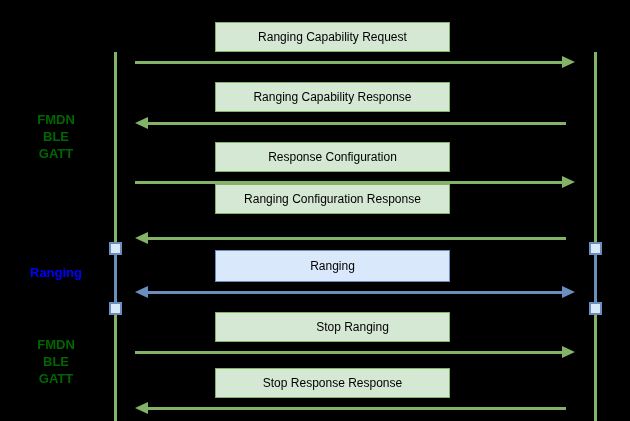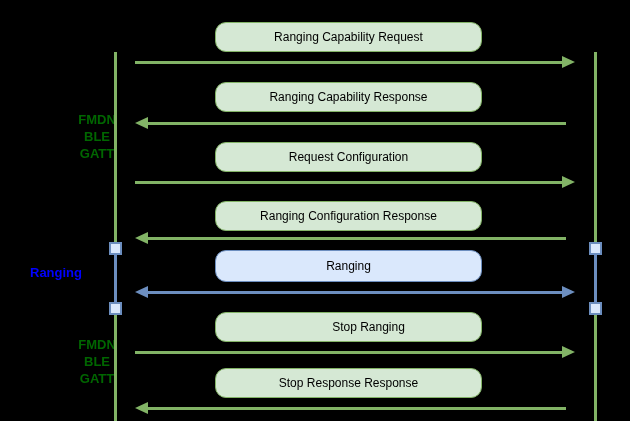--- a/index.html
+++ b/index.html
@@ -20,21 +20,21 @@
     overflow:hidden;
     font-family:"Liberation Sans", sans-serif;
   }
   
   .side-label{
     position:absolute;left:0;width:112px;
     text-align:center;
     font-weight:bold;font-size:13px;line-height:17px;
     white-space:pre-line;
   }
-  .side-label.green{color:var(--label-green);padding-left:41px;}
+  .side-label.green{color:var(--label-green);}
   .side-label.blue{color:var(--label-blue);}
   .sl-1{top:111px;}
   .sl-2{top:264px;}
   .sl-3{top:336px;}
   
   .lifeline{
     position:absolute;top:52px;width:3px;height:369px;
     background:var(--green-stroke);
   }
   .ll-left{left:114px;}
@@ -49,28 +49,28 @@
     width:13px;height:13px;
     background:var(--blue-fill);
     border:2px solid var(--blue-stroke);
   }
   .sq-top{top:242px;}
   .sq-bottom{top:302px;}
   .sq-left{left:109px;}
   .sq-right{left:589px;}
   
   .msg-box{
-    position:absolute;left:215px;width:267px;height:30px;
+    position:absolute;left:215px;width:235px;height:30px;
     box-sizing:border-box;
     display:flex;align-items:center;justify-content:center;
-    font-size:12px;color:var(--box-text);border-radius:11px;
+    font-size:12px;color:var(--box-text);
   }
   .msg-box.green{background:var(--green-fill);border:1px solid var(--green-stroke);}
   .msg-box.blue{background:var(--blue-fill);border:1px solid var(--blue-stroke);}
-  .b1{top:22px;} .b2{top:82px;justify-content:center;} .b3{top:142px;} .b4{top:201px;justify-content:center;}
+  .b1{top:22px;} .b2{top:82px;justify-content:center;} .b3{top:142px;} .b4{top:184px;justify-content:center;}
   .b5{top:250px;height:32px;} .b6{top:312px;padding-left:40px;} .b7{top:368px;}
   
   .arrow{position:absolute;left:135px;width:440px;height:12px;}
   .a1{top:56px;} .a2{top:117px;} .a3{top:176px;} .a4{top:232px;}
   .a5{top:286px;} .a6{top:346px;} .a7{top:402px;}
   .arrow .shaft{position:absolute;top:5px;height:3px;background:var(--c);}
   .arrow .head{position:absolute;top:0;width:0;height:0;
     border-top:6px solid transparent;border-bottom:6px solid transparent;}
   .arrow .head-r{right:0;border-left:13px solid var(--c);display:none;}
   .arrow .head-l{left:0;border-right:13px solid var(--c);display:none;}
@@ -118,21 +118,21 @@
   <div class="msg-box green b2">
     <span>Ranging Capability Response</span>
   </div>
   <div class="arrow green dir-left a2">
     <i class="shaft"></i>
     <i class="head head-l"></i>
 
   </div>
 
   <div class="msg-box green b3">
-    <span>Request Configuration</span>
+    <span>Response Configuration</span>
   </div>
   <div class="arrow green dir-right a3">
     <i class="shaft"></i>
 
     <i class="head head-r"></i>
   </div>
 
   <div class="msg-box green b4">
     <span>Ranging Configuration Response</span>
   </div>

